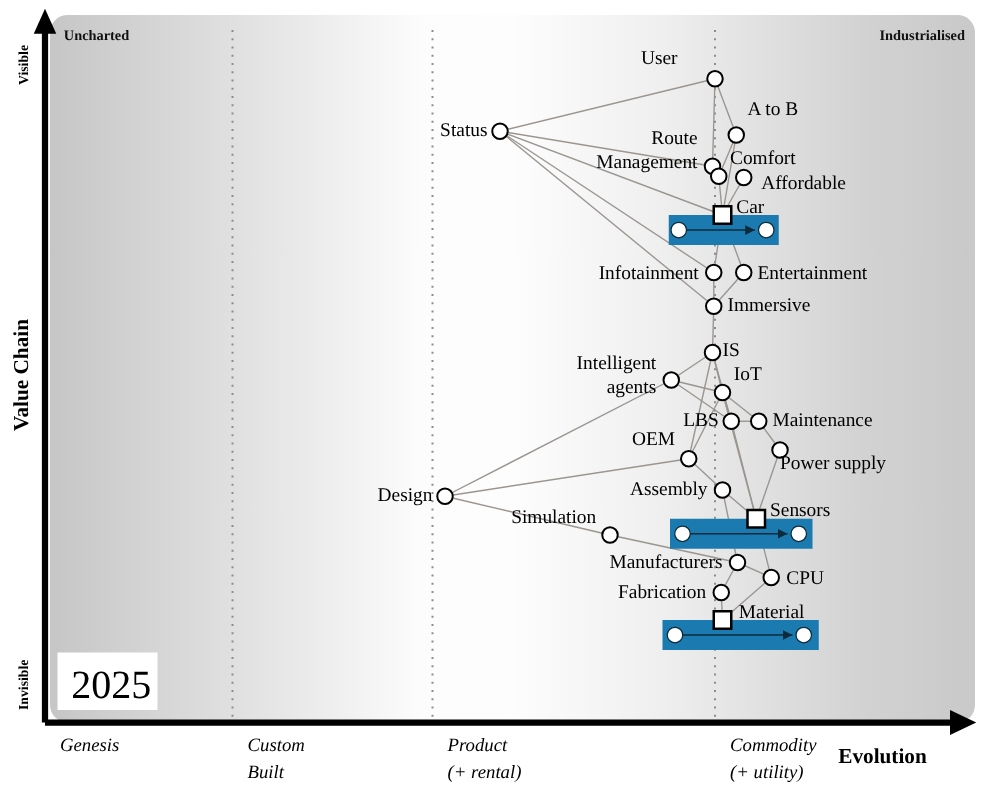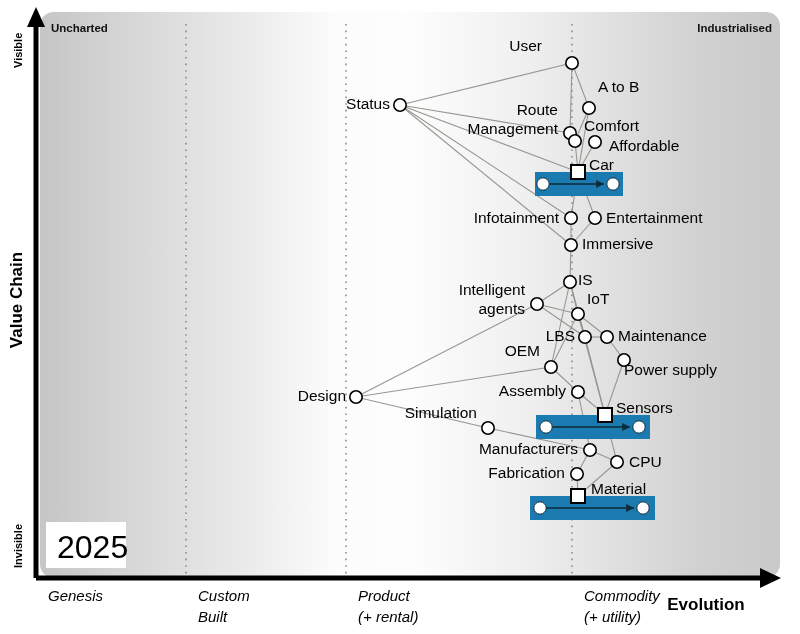--- a/index.html
+++ b/index.html
@@ -1,18 +1,18 @@
 <!DOCTYPE html>
 <html><head>
 <meta charset="utf-8">
 <style>
   html,body{margin:0;padding:0;background:#ffffff;}
   body{width:800px;height:634px;overflow:hidden;
        font-family:"Liberation Sans", sans-serif;}
-  #map-root{position:relative;width:788px;height:634px;}
+  #map-root{position:relative;width:788px;height:634px;font-family:Liberation Serif, serif;}
   svg#map-svg{position:absolute;left:0;top:0;width:800px;height:634px;display:block;}
 </style>
 </head>
 <body>
 
 <div id="map-root">
   <svg id="map-svg" viewBox="0 0 800 634">
     <defs>
       <linearGradient id="plotGrad" x1="0" y1="0" x2="1" y2="0">
         <stop offset="0%" stop-color="#c6c6c6"></stop>

